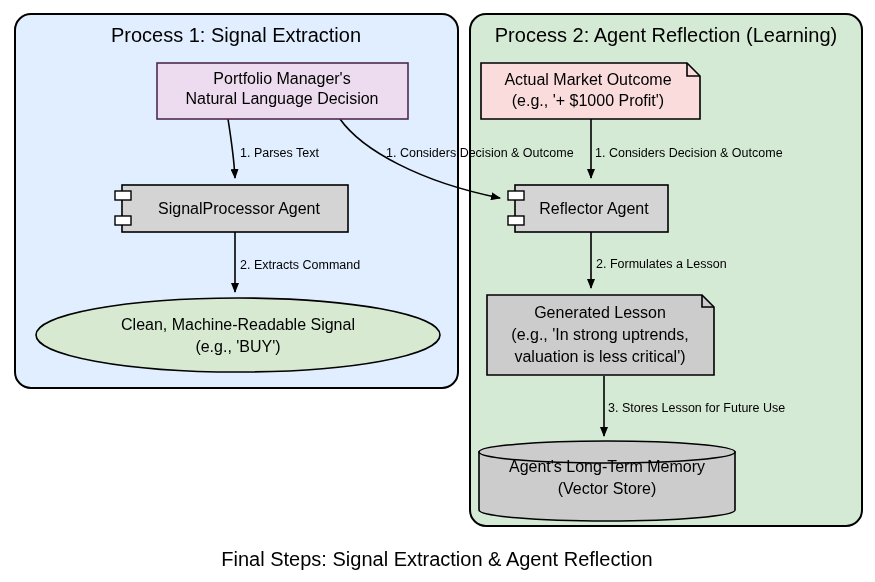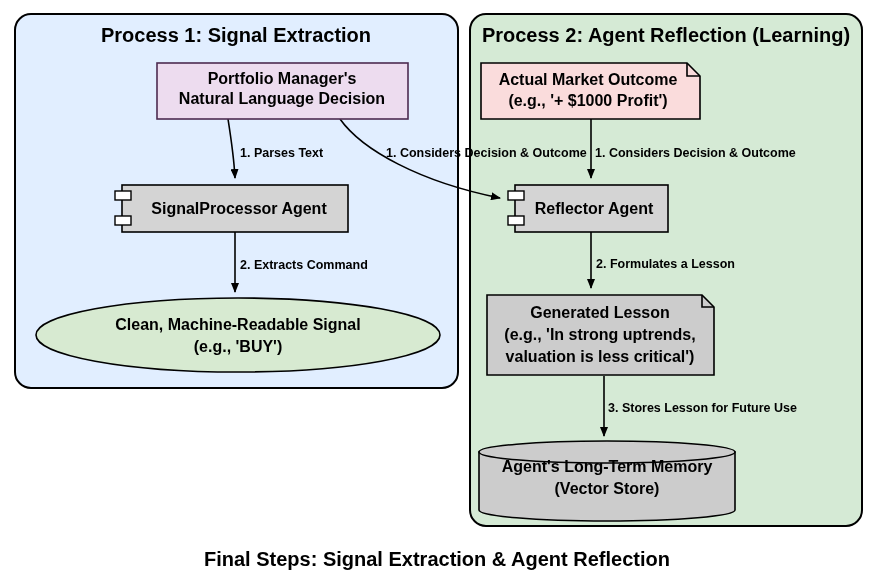--- a/index.html
+++ b/index.html
@@ -11,21 +11,20 @@
     width: 875px;
     height: 582px;
     font-family: "Liberation Sans", sans-serif;
     overflow: hidden;
     position: relative;
   }
   #diagram-root {
     position: relative;
     width: 875px;
     height: 416px;
-    font-weight: bold;
   }
   svg.canvas {
     position: absolute;
     left: 0;
     top: 0;
     width: 875px;
     height: 582px;
   }
   .txt {
     font-family: "Liberation Sans", sans-serif;

